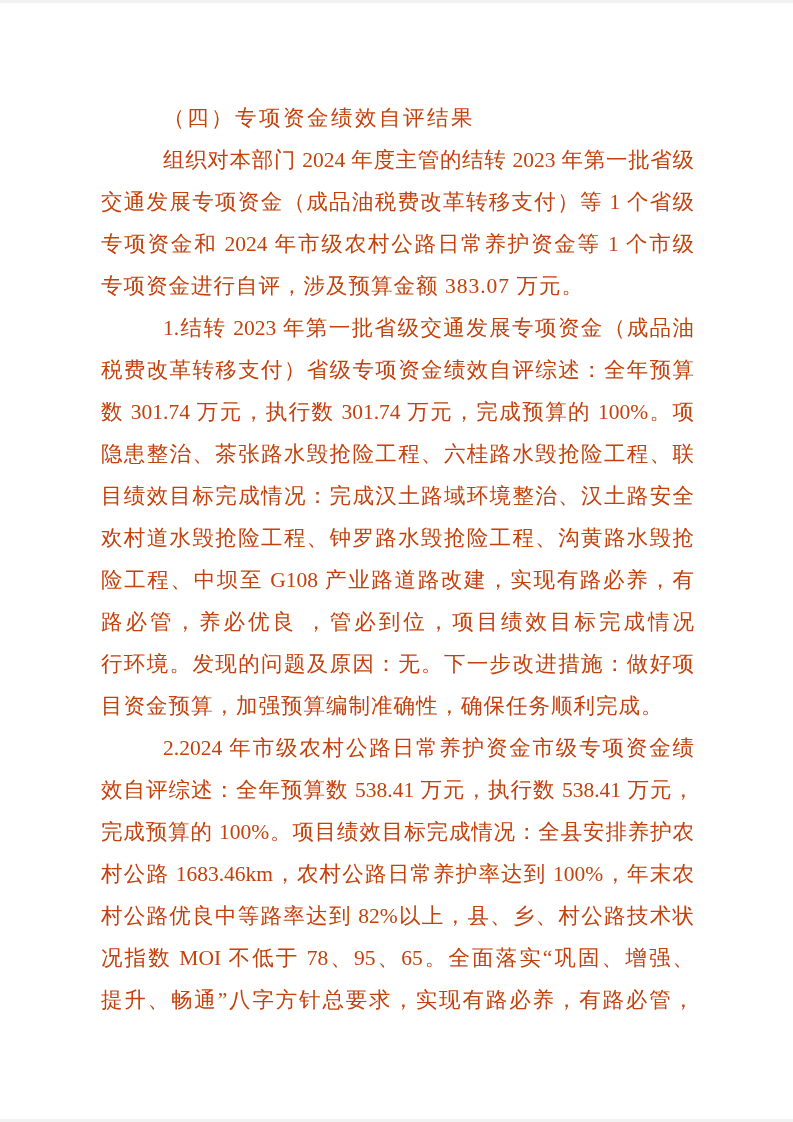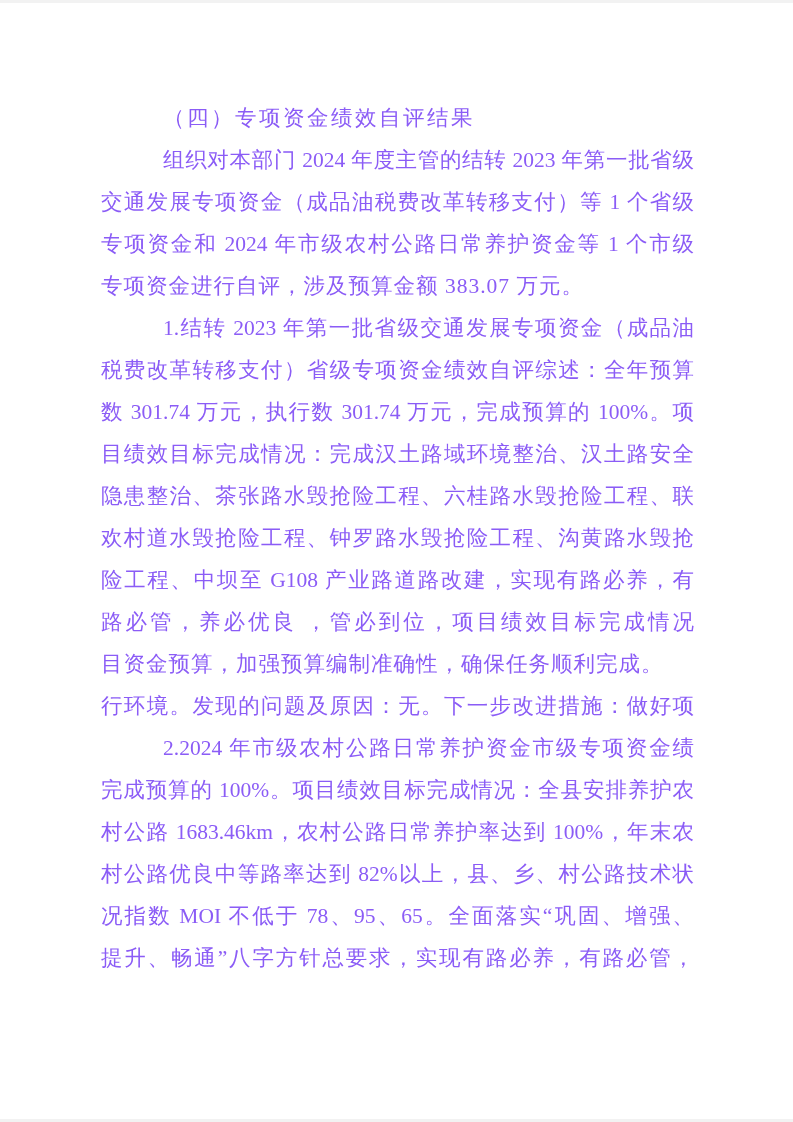--- a/index.html
+++ b/index.html
@@ -7,21 +7,21 @@
     padding: 0;
     background: #ffffff;
   }
   .page {
     position: relative;
     width: 793px;
     height: 1122px;
     background: #ffffff;
     overflow: hidden;
     font-family: "Liberation Serif", "DejaVu Serif", serif;
-    color: #8b5cf6;
+    color: #c2410c;
   }
   
   .page-edge-top {
     position: absolute; top: 0; left: 0; width: 100%; height: 3px;
     background: #f2f2f2;
   }
   .page-edge-bottom {
     position: absolute; bottom: 0; left: 0; width: 100%; height: 3px;
     background: #f2f2f2;
   }
@@ -62,28 +62,29 @@
 
   <div class="text-block">
     <div class="ln indent heading">（四）专项资金绩效自评结果</div>
     <div class="ln indent just">组织对本部门 2024 年度主管的结转 2023 年第一批省级</div>
     <div class="ln just">交通发展专项资金（成品油税费改革转移支付）等 1 个省级</div>
     <div class="ln just">专项资金和 2024 年市级农村公路日常养护资金等 1 个市级</div>
     <div class="ln plain">专项资金进行自评，涉及预算金额 383.07 万元。</div>
     <div class="ln indent just">1.结转 2023 年第一批省级交通发展专项资金（成品油</div>
     <div class="ln just">税费改革转移支付）省级专项资金绩效自评综述：全年预算</div>
     <div class="ln just">数 301.74 万元，执行数 301.74 万元，完成预算的 100%。项</div>
+    <div class="ln just">隐患整治、茶张路水毁抢险工程、六桂路水毁抢险工程、联</div>
     <div class="ln just">目绩效目标完成情况：完成汉土路域环境整治、汉土路安全</div>
-    <div class="ln just">隐患整治、茶张路水毁抢险工程、六桂路水毁抢险工程、联</div>
     <div class="ln just">欢村道水毁抢险工程、钟罗路水毁抢险工程、沟黄路水毁抢</div>
     <div class="ln just">险工程、中坝至 G108 产业路道路改建，实现有路必养，有</div>
     <div class="ln just">路必管，养必优良 ，管必到位，项目绩效目标完成情况</div>
+    <div class="ln just">行环境。发现的问题及原因：无。下一步改进措施：做好项</div>
     <div class="ln plain">目资金预算，加强预算编制准确性，确保任务顺利完成。</div>
-    <div class="ln just">行环境。发现的问题及原因：无。下一步改进措施：做好项</div>
     <div class="ln indent just">2.2024 年市级农村公路日常养护资金市级专项资金绩</div>
+    <div class="ln just">效自评综述：全年预算数 538.41 万元，执行数 538.41 万元，</div>
     <div class="ln just">完成预算的 100%。项目绩效目标完成情况：全县安排养护农</div>
     <div class="ln just">村公路 1683.46km，农村公路日常养护率达到 100%，年末农</div>
     <div class="ln just">村公路优良中等路率达到 82%以上，县、乡、村公路技术状</div>
     <div class="ln just">况指数 MOI 不低于 78、95、65。全面落实“巩固、增强、</div>
     <div class="ln just">提升、畅通”八字方针总要求，实现有路必养，有路必管，</div>
   </div>
 
   <div class="page-edge-bottom"></div>
 </div>
 

